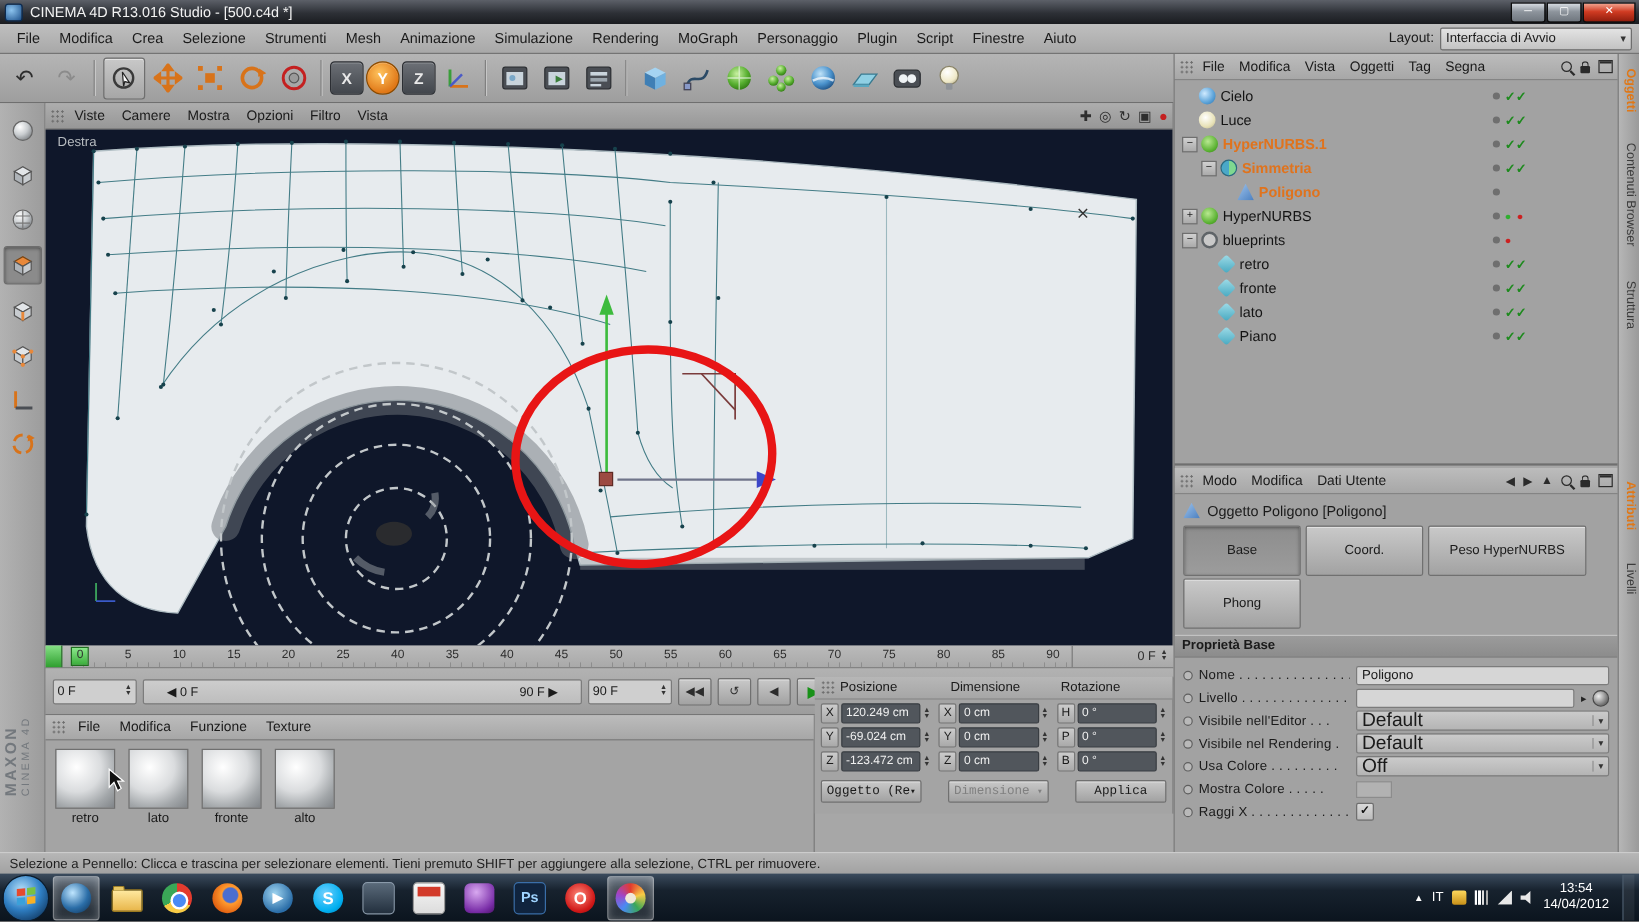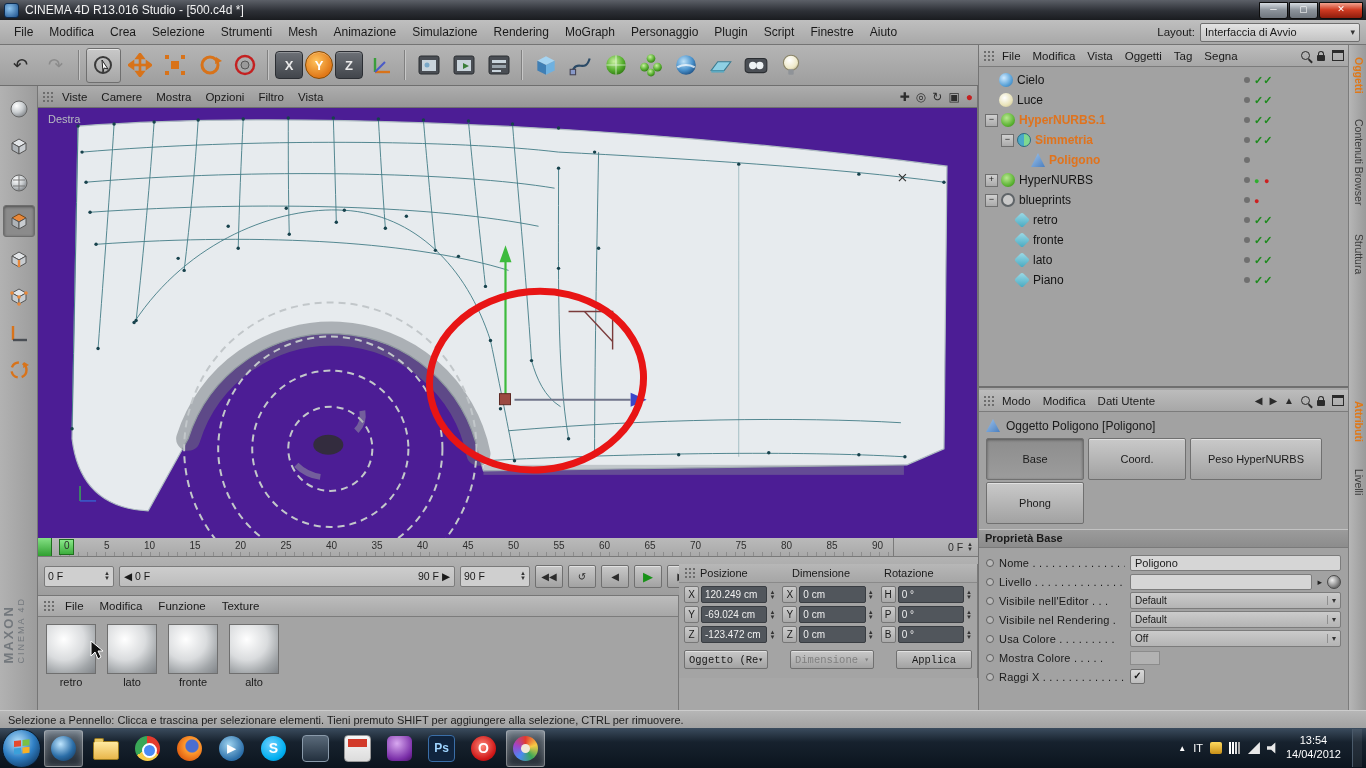--- a/index.html
+++ b/index.html
@@ -35,35 +35,35 @@
   .lb.pressed{background:#8b8b8b;box-shadow:inset 0 1px 3px rgba(0,0,0,.45);border:1px solid #6d6d6d;}
   #maxonlogo{position:absolute;left:1px;top:595px;display:flex;gap:0;}
   #maxonlogo span{writing-mode:vertical-rl;transform:rotate(180deg);color:#73787d;letter-spacing:2px;}
   #maxonlogo .l1{font-weight:bold;font-size:13px;}
   #maxonlogo .l2{font-size:9px;margin-top:2px;}
   
   #viewport{position:absolute;left:38px;top:86px;width:940px;height:452px;background:#9e9e9e;border-right:1px solid #757575;box-sizing:border-box;display:flex;flex-direction:column;}
   #vp-header{height:21px;background:linear-gradient(#adadad,#979797);border-bottom:1px solid #6f6f6f;display:flex;align-items:center;gap:1px;padding:0 4px;font-size:11.5px;}
   #vp-header .mitem{padding:2px 7px;}
   #vp-icons{margin-left:auto;display:flex;align-items:center;gap:6px;font-size:12px;color:#2d2d2d;}
-  #vp-canvas{flex:1;position:relative;background:#4c1d95;overflow:hidden;text-decoration:underline;}
+  #vp-canvas{flex:1;position:relative;background:#0f172a;overflow:hidden;text-decoration:underline;}
   #vp-svg{position:absolute;left:0;top:0;width:100%;height:100%;}
   #vp-label{position:absolute;left:10px;top:5px;color:#b7bcc0;font-size:11px;}
   
   #ruler{position:absolute;left:38px;top:538px;width:940px;height:19px;background:linear-gradient(#bababa,#a9a9a9);border-bottom:1px solid #7a7a7a;display:flex;align-items:stretch;font-size:10px;color:#2e2e2e;box-sizing:border-box;}
   #ruler-handle{width:13px;background:linear-gradient(#85e085,#2f9f2f);border-right:1px solid #1e6e1e;flex:none;}
   #ruler-track{flex:1;position:relative;display:flex;justify-content:space-between;align-items:flex-start;padding:2px 10px 0 12px;background-image:repeating-linear-gradient(90deg,transparent 0 8.4px,#8d8d8d 8.4px 9px);background-size:100% 4px;background-position:0 100%;background-repeat:no-repeat;}
   #ruler-marker{position:absolute;left:7px;top:1px;bottom:1px;width:13px;background:linear-gradient(#8ae88a,#3cae3c);border:1px solid #1e6e1e;z-index:0;}
   .tick{position:relative;z-index:1;}
   #ruler-framebox{width:74px;border-left:1px solid #7a7a7a;display:flex;align-items:center;justify-content:flex-end;gap:4px;padding:0 5px;font-size:10.5px;flex:none;}
   .spin2{display:flex;flex-direction:column;font-size:6px;line-height:5px;color:#333;}
   
   #animbar{position:absolute;left:38px;top:557px;width:940px;height:39px;background:linear-gradient(#b2b2b2,#9d9d9d);border-bottom:1px solid #767676;display:flex;align-items:center;gap:5px;padding:0 6px;box-sizing:border-box;}
   .framebox{width:62px;height:19px;background:#cfcfcf;border:1px solid #7a7a7a;border-radius:2px;display:flex;align-items:center;justify-content:space-between;padding:0 3px;font-size:10.5px;flex:none;}
-  .range{flex:none;width:326px;height:19px;background:linear-gradient(#cdcdcd,#bdbdbd);border:1px solid #7c7c7c;border-radius:2px;display:flex;align-items:center;justify-content:space-between;padding:0 4px;font-size:10.5px;}
+  .range{flex:none;width:326px;height:19px;background:linear-gradient(#cdcdcd,#bdbdbd);border:1px solid #7c7c7c;border-radius:2px;display:flex;align-items:center;justify-content:space-between;padding:0 19px;font-size:10.5px;}
   .tbtn{width:26px;height:21px;display:flex;align-items:center;justify-content:center;font-size:10px;color:#2c2c2c;flex:none;}
   .tbtn .play{color:#189118;font-size:13px;}
   .dotbtn{font-size:13px;}
   .keytgl{color:#d8731a;font-weight:bold;}
   .pcirc{width:13px;height:13px;border:1.5px solid #d8731a;border-radius:50%;font-size:9px;line-height:12px;text-align:center;color:#d8731a;font-weight:bold;}
   .gripbtn{width:12px;height:12px;background-image:radial-gradient(#d8731a 1.2px,transparent 1.3px);background-size:4px 4px;}
   
   #materials{position:absolute;left:38px;top:596px;width:641px;height:114px;background:#a4a4a4;border-right:1px solid #7a7a7a;box-sizing:border-box;}
   .panelmenu{height:20px;background:linear-gradient(#bcbcbc,#a7a7a7);border-bottom:1px solid #7c7c7c;display:flex;align-items:center;gap:2px;padding:0 5px;font-size:11.5px;}
   #mat-list{display:flex;gap:9px;padding:7px 7px;}
@@ -129,21 +129,21 @@
   .am-tabrow{display:flex;gap:4px;margin:2px 0;}
   .amtab{height:16px;line-height:16px;font-size:11px;text-align:center;border-radius:2px;padding:12px 6px;}
   .amtab.t1{width:84px;}
   .amtab.t2{width:84px;}
   .amtab.t3{width:118px;}
   .am-section{height:17px;background:linear-gradient(#9b9b9b,#8c8c8c);border-top:1px solid #c2c2c2;border-bottom:1px solid #7a7a7a;font-weight:bold;font-size:11px;padding:0 6px;line-height:17px;margin:5px -7px 5px;}
   .am-row{display:flex;align-items:center;height:19px;gap:5px;font-size:11px;}
   .pdot{width:6px;height:6px;border:1px solid #5f5f5f;border-radius:50%;background:#b9b9b9;flex:none;}
   .am-label{width:126px;white-space:nowrap;overflow:hidden;flex:none;letter-spacing:.2px;}
   .am-input{flex:1;height:14px;background:#d6d6d6;border:1px solid #7c7c7c;border-radius:2px;padding:0 4px;font-size:11px;line-height:14px;}
-  .am-select{flex:1;height:15px;background:linear-gradient(#cbcbcb,#b4b4b4);border:1px solid #7c7c7c;border-radius:2px;display:flex;align-items:center;padding:0 4px;font-size:10px;}
+  .am-select{flex:1;height:15px;background:linear-gradient(#cbcbcb,#b4b4b4);border:1px solid #7c7c7c;border-radius:2px;display:flex;align-items:center;padding:0 4px;font-size:16px;}
   .am-select::after{content:"▾";margin-left:auto;border-left:1px solid #8f8f8f;padding-left:4px;font-size:8px;color:#333;}
   .swatch{width:28px;height:12px;background:#b2b2b2;border:1px solid #8c8c8c;}
   .chk{width:13px;height:13px;background:linear-gradient(#d9d9d9,#bcbcbc);border:1px solid #6f6f6f;border-radius:2px;font-size:10px;line-height:12px;text-align:center;color:#111;font-weight:bold;}
   .mini{font-size:9px;color:#222;}
   .layer-ball{width:12px;height:12px;border-radius:50%;background:radial-gradient(circle at 35% 35%,#e8e8e8,#6f7control4 70%);background:radial-gradient(circle at 35% 35%,#eee,#707070 70%);border:1px solid #4a4a4a;}
   
   #sidetabs{position:absolute;right:0;top:45px;width:18px;height:665px;background:linear-gradient(90deg,#b6b6b6,#9a9a9a);border-left:1px solid #7c7c7c;box-sizing:border-box;}
   .stab{position:absolute;left:0;width:18px;writing-mode:vertical-rl;font-size:10.5px;color:#3c3c3c;white-space:nowrap;padding:4px 2px;box-sizing:border-box;}
   .stab.active{color:#e07818;font-weight:bold;}
   

